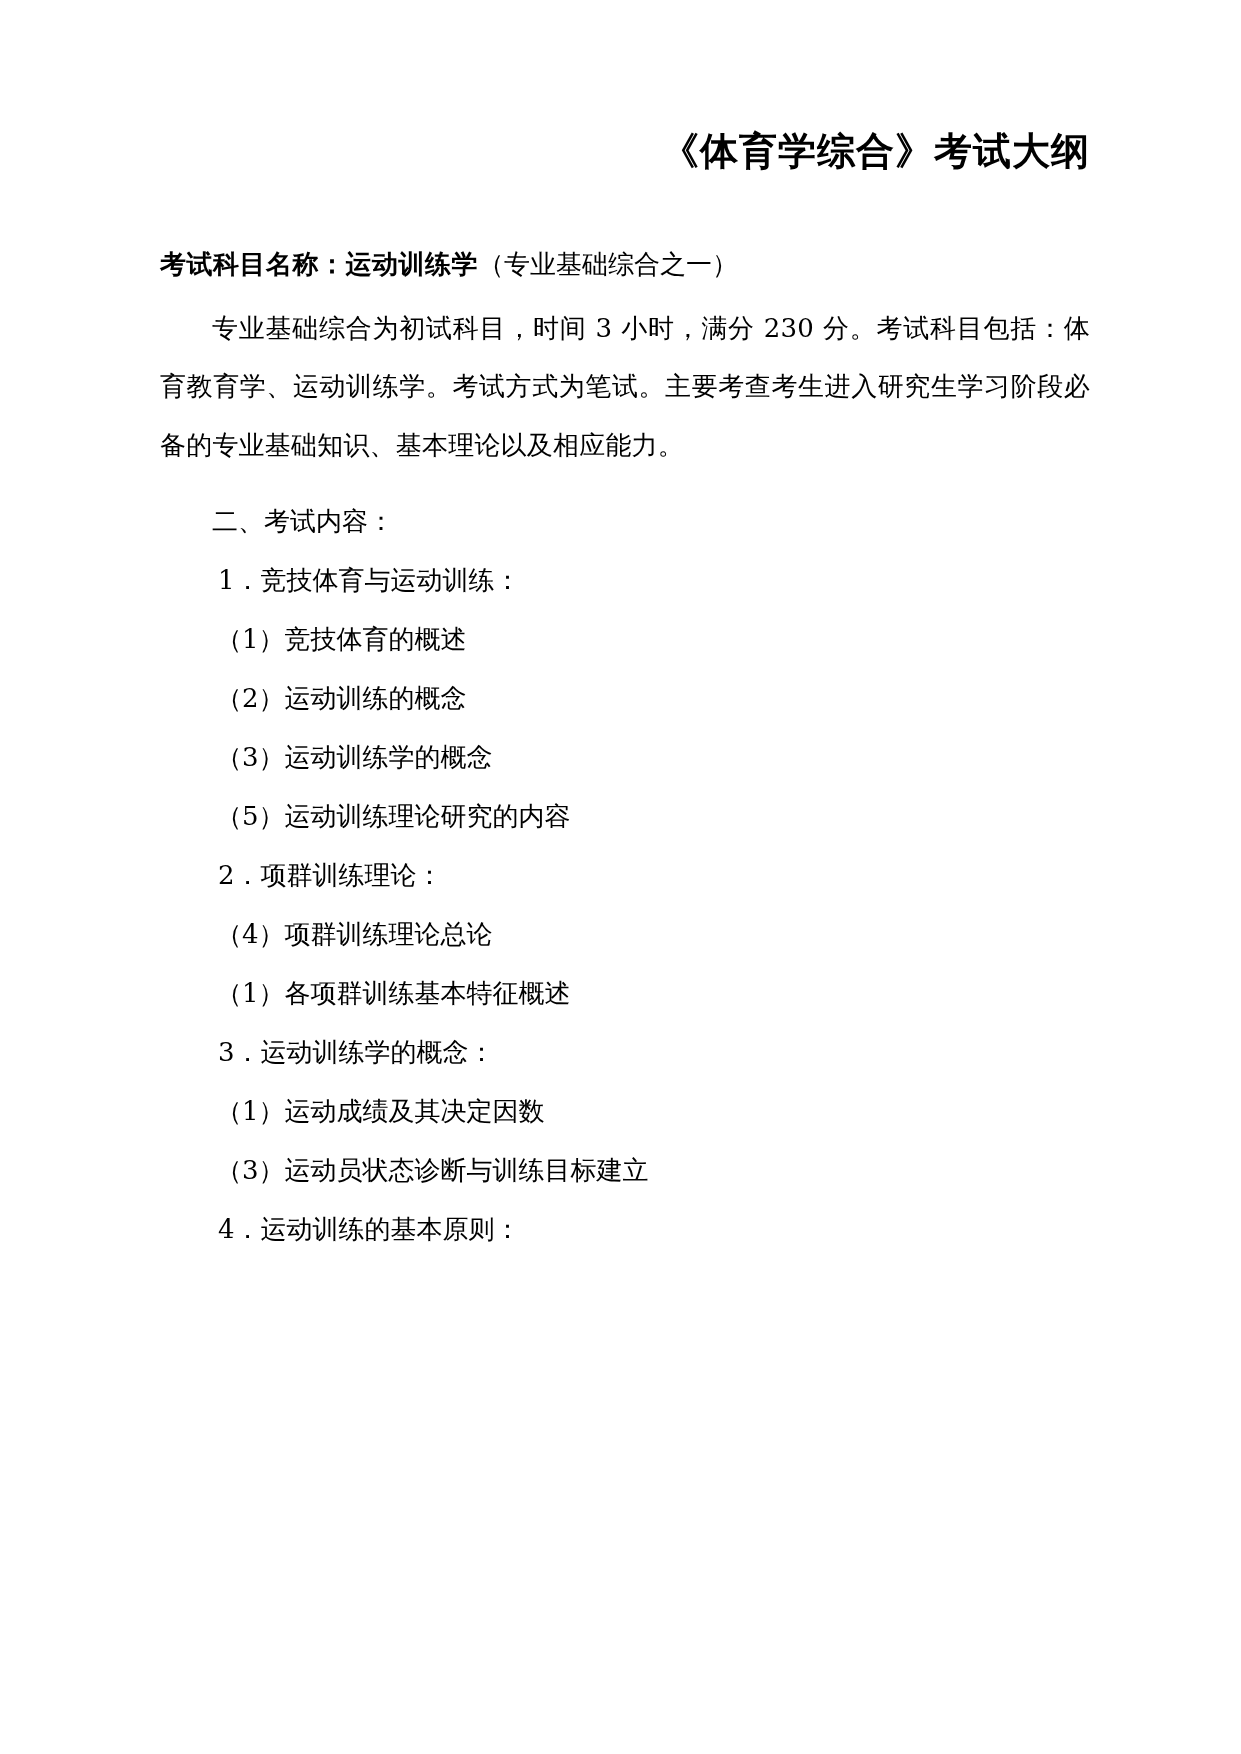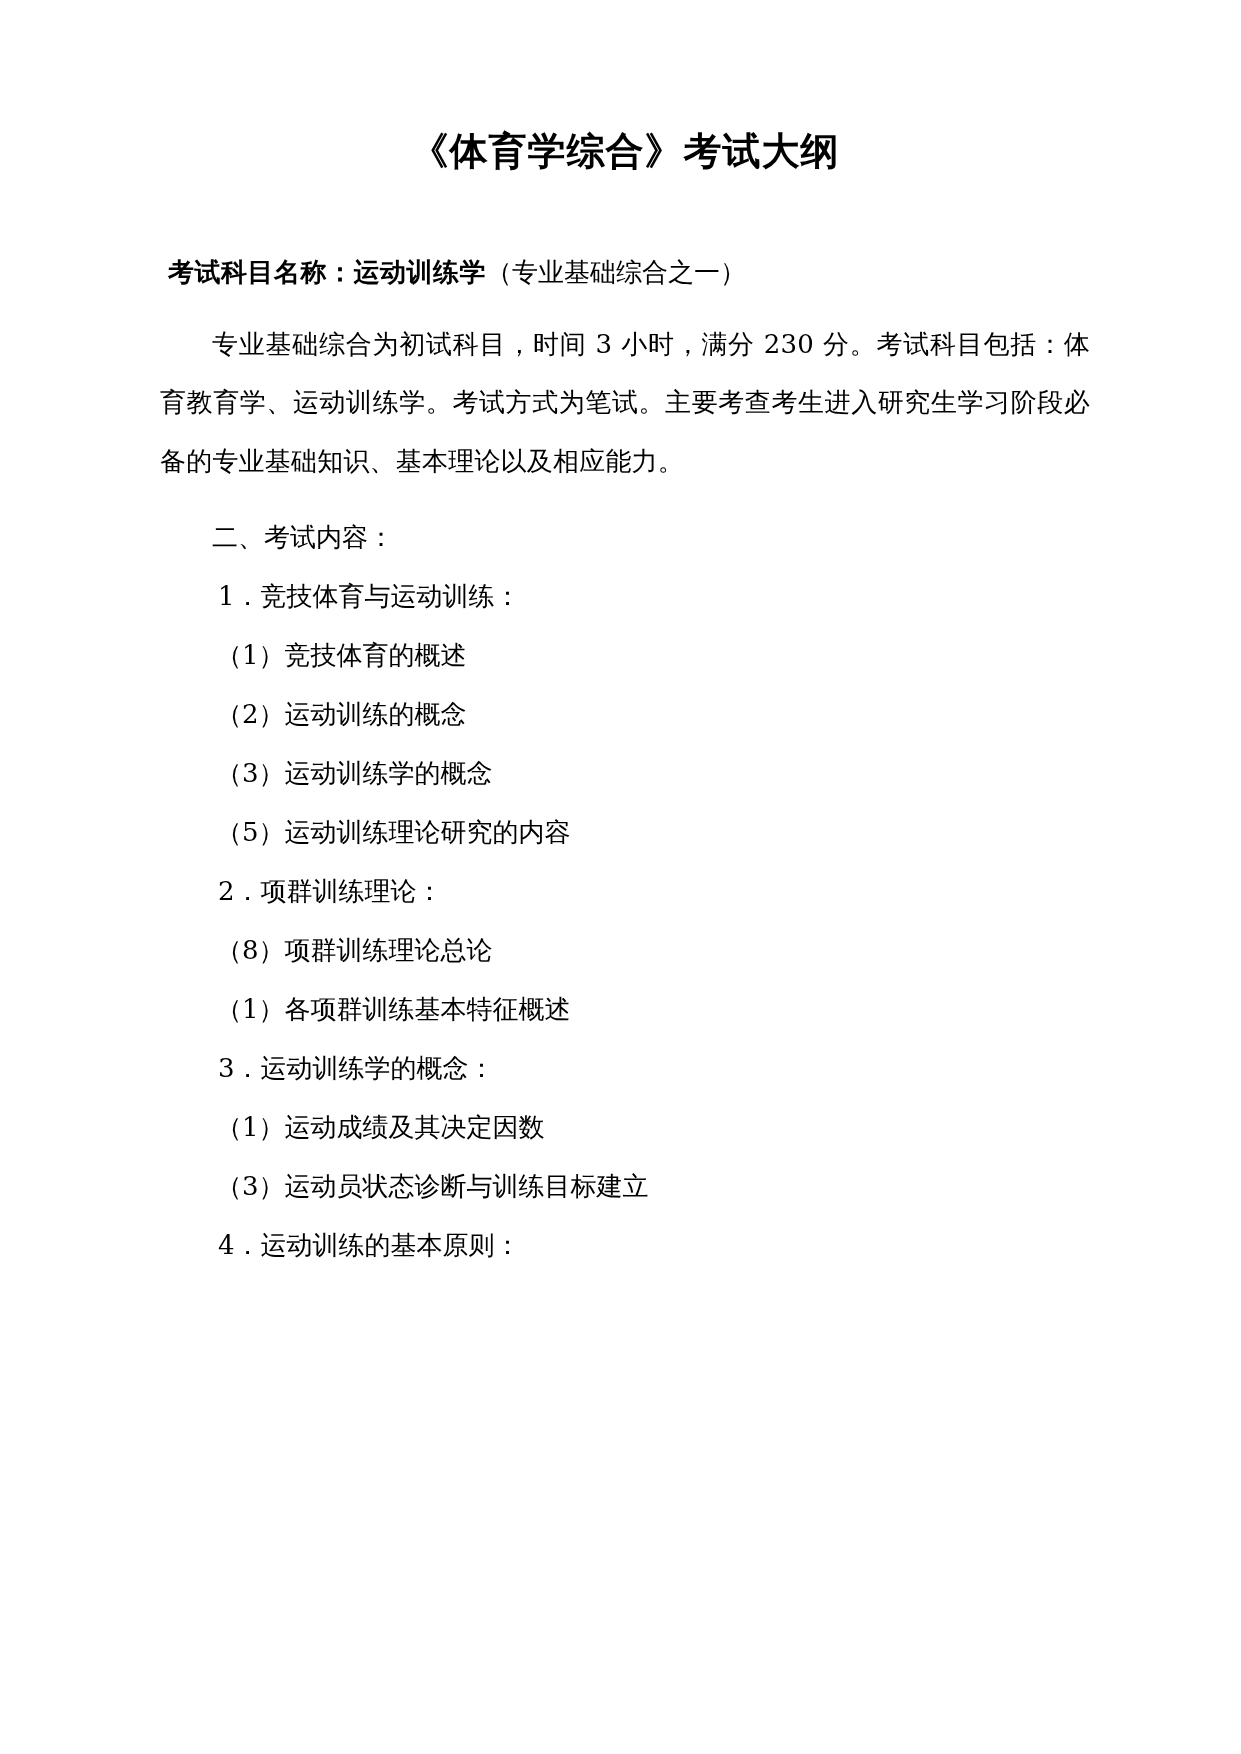--- a/index.html
+++ b/index.html
@@ -24,31 +24,31 @@
   }
   .content {
     position: absolute;
     left: 160px;
     top: 0;
     width: 930px;
   }
   .doc-title {
     font-size: 38px;
     font-weight: bold;
-    text-align: center;
+    text-align: right;
     letter-spacing: 1px;
     margin: 0;
     padding-top: 128px;
     line-height: 1.25;
     font-family: "DejaVu Sans", "Liberation Sans", sans-serif;
   }
   .subject-line {
     font-size: 26px;
     line-height: 1.0;
-    margin: 8px;
+    margin: 0;
     padding-top: 75px;
     white-space: nowrap;
   }
   .subject-line .strong {
     font-weight: bold;
     font-family: "DejaVu Sans", "Liberation Sans", sans-serif;
     letter-spacing: 0.5px;
   }
   .subject-line .paren {
     font-weight: normal;
@@ -105,21 +105,21 @@
       <span class="num-latin">1．</span><span>竞技体育与运动训练：</span>
     </p>
     <p class="line sub">（1）竞技体育的概述</p>
     <p class="line sub">（2）运动训练的概念</p>
     <p class="line sub">（3）运动训练学的概念</p>
     <p class="line sub">（5）运动训练理论研究的内容</p>
 
     <p class="line numbered">
       <span class="num-latin">2．</span><span>项群训练理论：</span>
     </p>
-    <p class="line sub">（8）项群训练理论总论</p>
+    <p class="line sub">（4）项群训练理论总论</p>
     <p class="line sub">（1）各项群训练基本特征概述</p>
 
     <p class="line numbered">
       <span class="num-latin">3．</span><span>运动训练学的概念：</span>
     </p>
     <p class="line sub">（1）运动成绩及其决定因数</p>
     <p class="line sub">（3）运动员状态诊断与训练目标建立</p>
 
     <p class="line numbered">
       <span class="num-latin">4．</span><span>运动训练的基本原则：</span>

